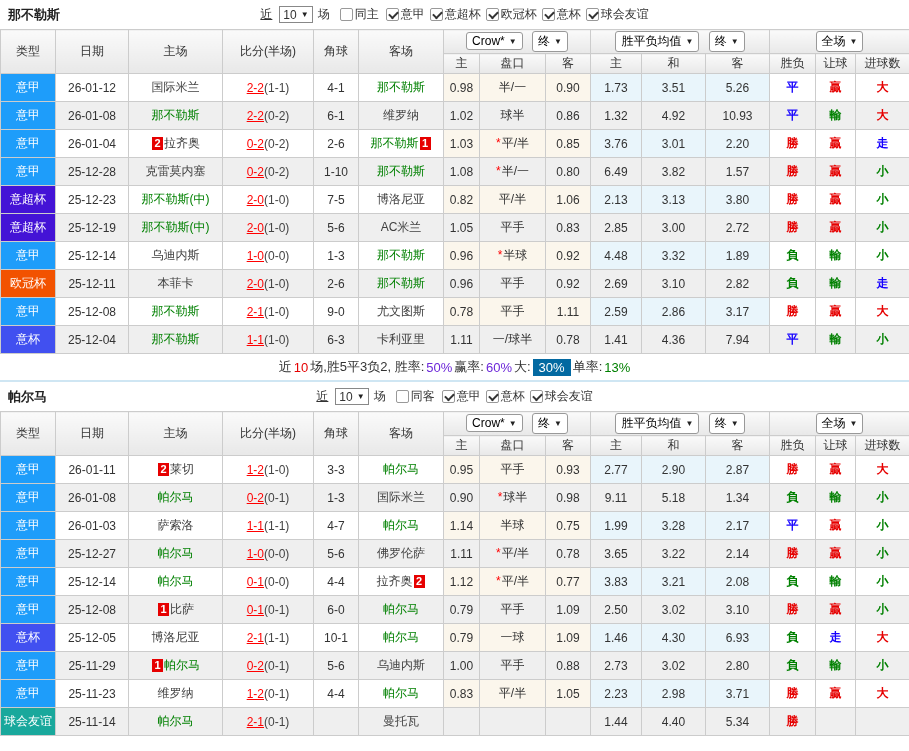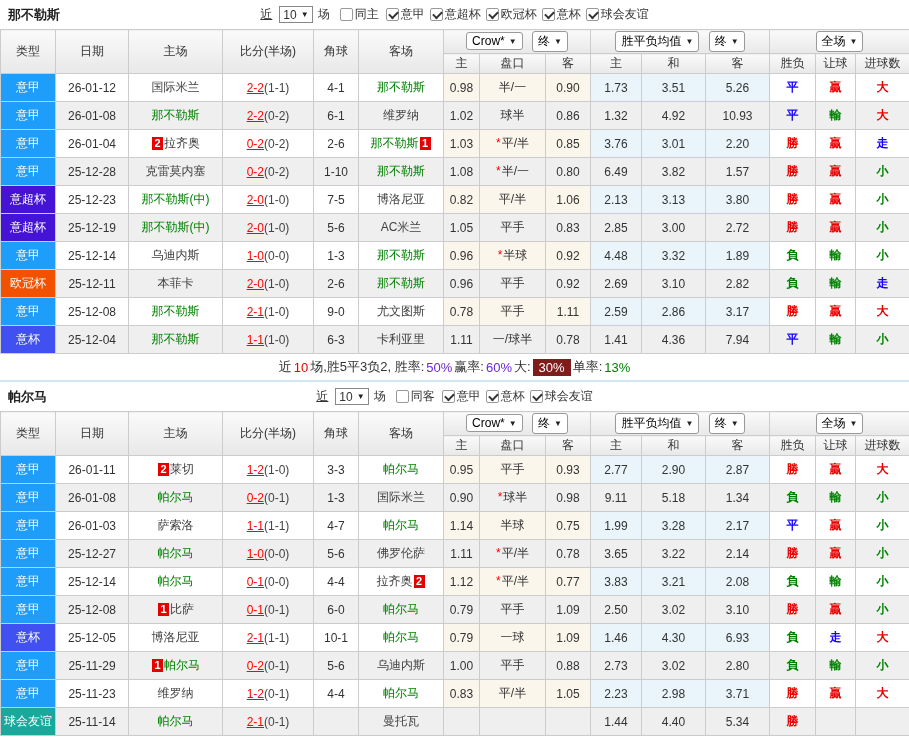--- a/index.html
+++ b/index.html
@@ -60,21 +60,21 @@
   td.c-res { font-weight:bold; }
 
   
   .summary { height:26px; display:flex; align-items:center; justify-content:center;
              font-size:13px; color:#333; }
   .summary span { margin:0 1px; }
   .s-dark  { color:#333; }
   .s-red   { color:#e60000; }
   .s-blue  { color:#6d28d9; }
   .s-green { color:#008000; }
-  .s-badge-green { background:#7f1d1d; color:#fff; padding:1px 6px; }
+  .s-badge-green { background:#0369a1; color:#fff; padding:1px 6px; }
 </style>
 </head>
 <body>
 
 <div class="app">
 
 
   <div class="section">
     <div class="team-bar">
       <span class="team-name">那不勒斯</span>

